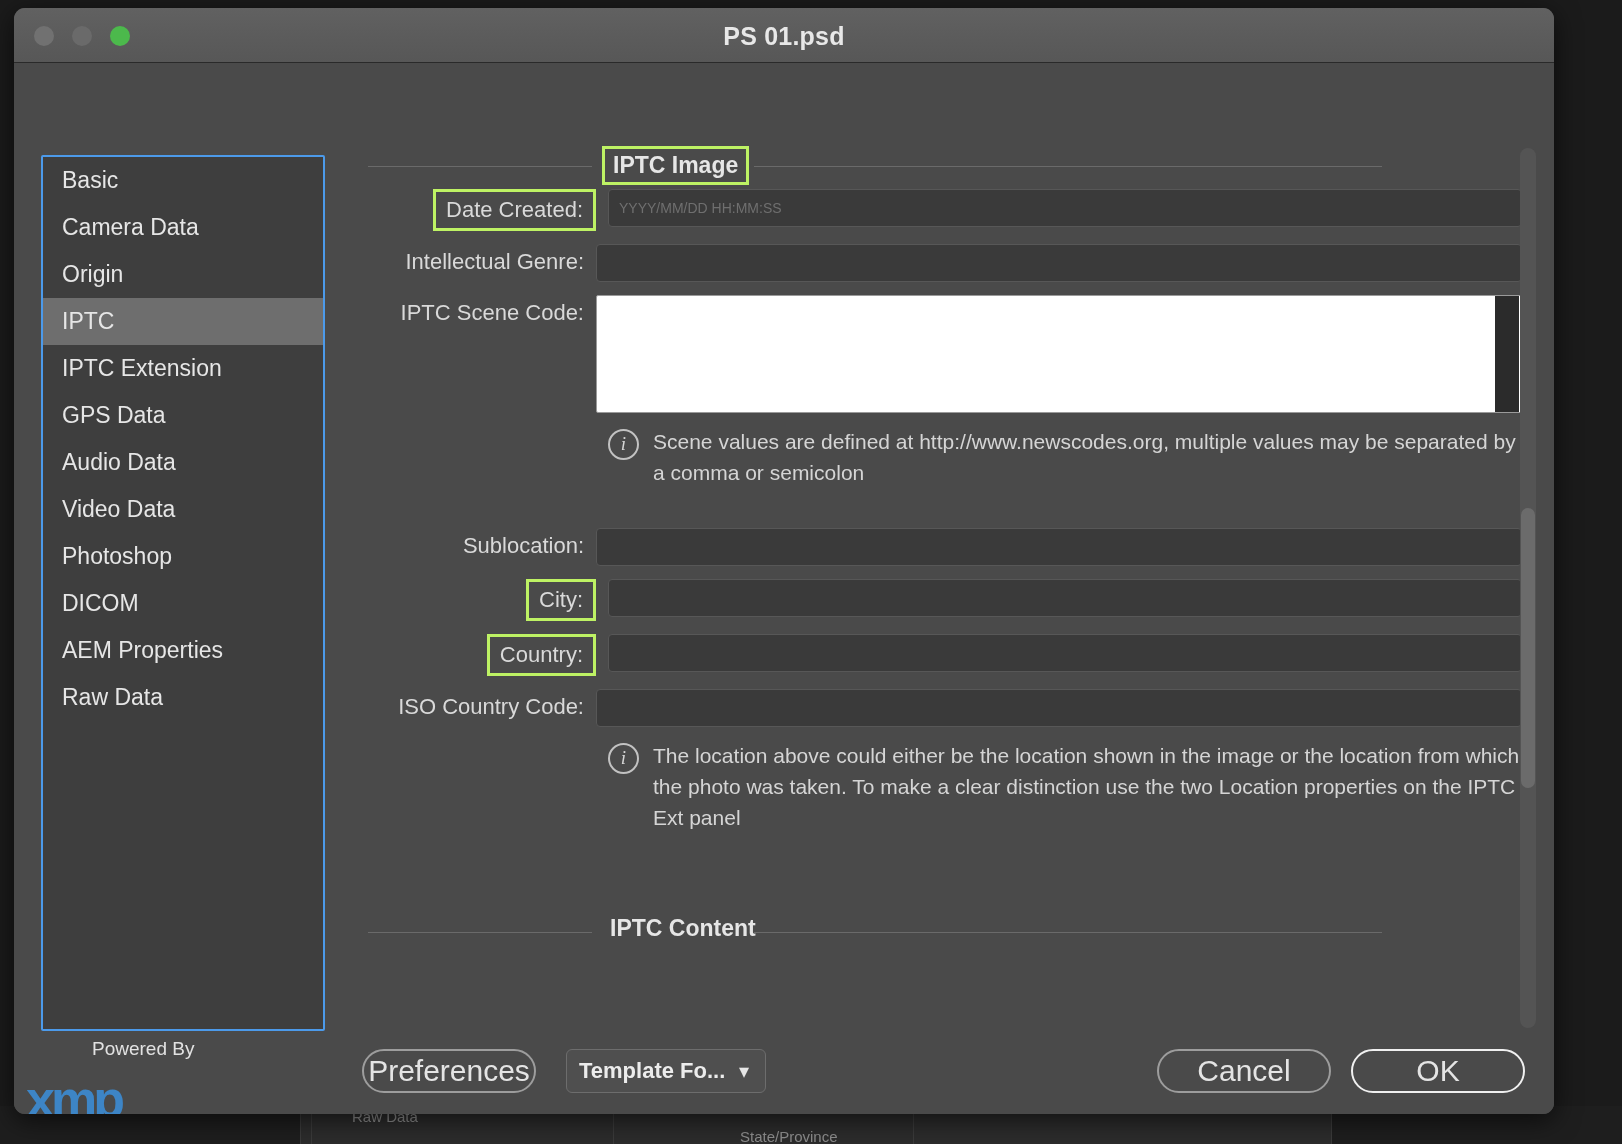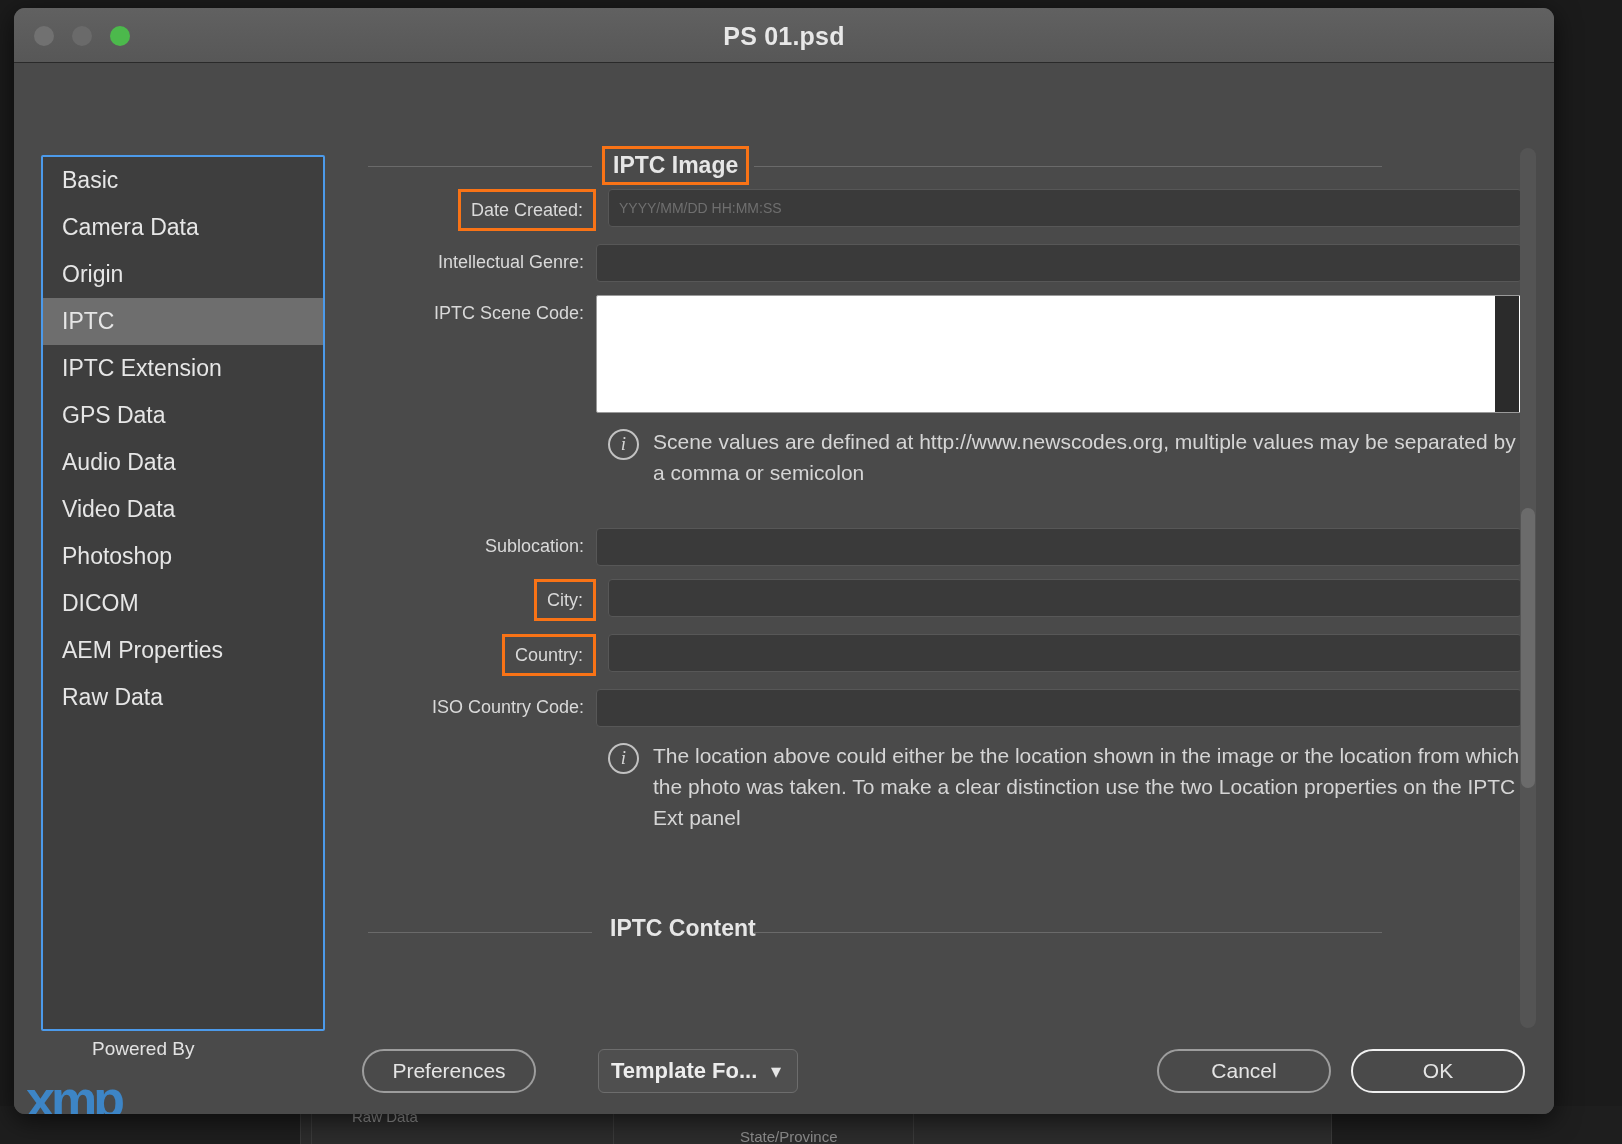--- a/index.html
+++ b/index.html
@@ -160,33 +160,33 @@
   .section-head .rule-r { left: 400px; right: 140px; }
   .section-head .sh-label {
     position: absolute;
     left: 248px; top: 3px;
     color: #e6e6e6;
     font-size: 23px;
     font-weight: bold;
     padding: 3px 8px;
     white-space: nowrap;
   }
-  .hl { border: 3px solid #f97316; }
+  .hl { border: 3px solid #bef264; }
 
   .row {
     position: relative;
     display: flex;
     align-items: flex-start;
     margin-bottom: 13px;
   }
   .lbl {
     width: 242px;
     text-align: right;
     color: #d9d9d9;
-    font-size: 18px;
+    font-size: 22px;
     line-height: 36px;
     padding-right: 12px;
     box-sizing: border-box;
     white-space: nowrap;
     flex: 0 0 auto;
   }
   .lbl.boxed {
     padding: 1px 10px 1px 10px;
     width: auto;
     min-width: 0;
@@ -282,37 +282,37 @@
   
   .bottombar {
     position: absolute;
     left: 0; bottom: 0;
     width: 100%; height: 90px;
   }
   .btn {
     position: absolute;
     box-sizing: border-box;
     color: #e4e4e4;
-    font-size: 21px;
+    font-size: 30px;
     text-align: center;
     background: transparent;
     border: 2px solid #9d9d9d;
     border-radius: 22px;
     line-height: 40px;
     height: 44px;
     cursor: default;
     font-family: "Liberation Sans", sans-serif;
   }
   .btn.preferences { left: 348px; bottom: 22px; width: 174px; }
   .btn.cancel      { left: 1143px; bottom: 22px; width: 174px; }
   .btn.ok          { left: 1337px; bottom: 22px; width: 174px; border-color: #f0f0f0; }
 
   .select {
     position: absolute;
-    left: 584px; bottom: 22px;
+    left: 552px; bottom: 22px;
     width: 200px; height: 44px;
     background: #4f4f4f;
     border: 1px solid #6d6d6d;
     border-radius: 6px;
     box-sizing: border-box;
     color: #ececec;
     font-size: 22px;
     font-weight: bold;
     line-height: 42px;
     padding-left: 12px;

